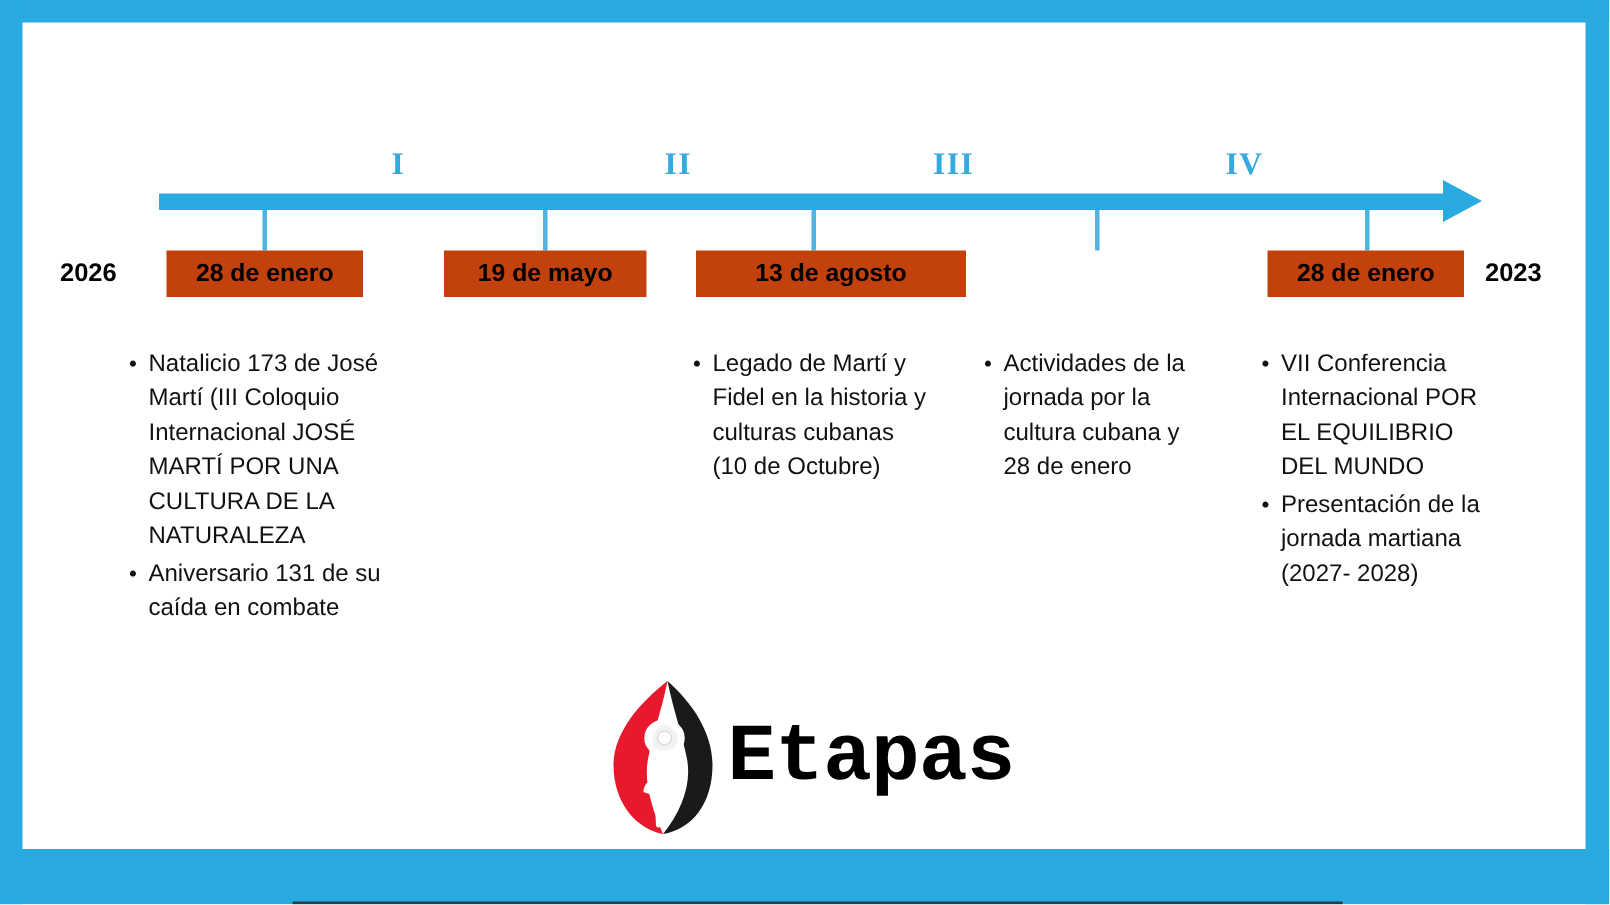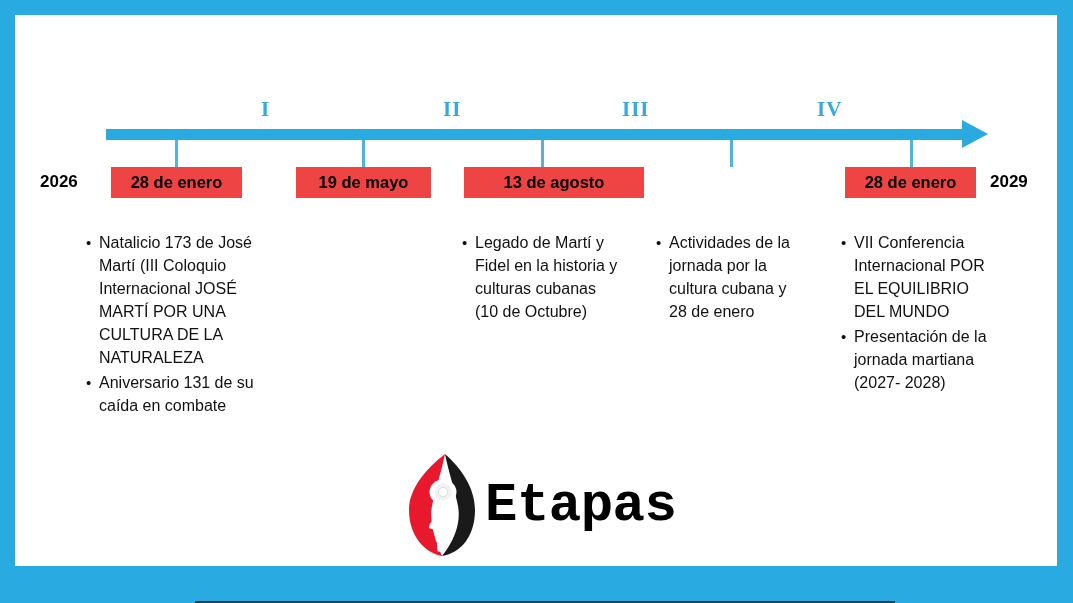--- a/index.html
+++ b/index.html
@@ -85,21 +85,21 @@
     width: 3px;
     height: 27px;
     background: #4fb4e0;
   }
 
   
   .date-chip {
     position: absolute;
     top: 167px;
     height: 31px;
-    background: #ef4444;
+    background: #c2410c;
     color: #000000;
     font-size: 16.5px;
     font-weight: bold;
     display: flex;
     align-items: center;
     justify-content: center;
     box-sizing: border-box;
     padding: 0 10px;
     white-space: nowrap;
   }
@@ -166,21 +166,21 @@
 
   <div class="axis-bar"></div>
   <div class="axis-arrow"></div>
 
   <div class="roman" style="left:261px">I</div>
   <div class="roman" style="left:443px">II</div>
   <div class="roman" style="left:622px">III</div>
   <div class="roman" style="left:817px">IV</div>
 
   <div class="year year-left">2026</div>
-  <div class="year year-right">2029</div>
+  <div class="year year-right">2023</div>
 
   <div class="tick" style="left:175px"></div>
   <div class="tick" style="left:362px"></div>
   <div class="tick" style="left:541px"></div>
   <div class="tick" style="left:730px"></div>
   <div class="tick" style="left:910px"></div>
 
   <div class="date-chip" style="left:111px; width:131px;">28 de enero</div>
   <div class="date-chip" style="left:296px; width:135px;">19 de mayo</div>
   <div class="date-chip" style="left:464px; width:180px;">13 de agosto</div>

